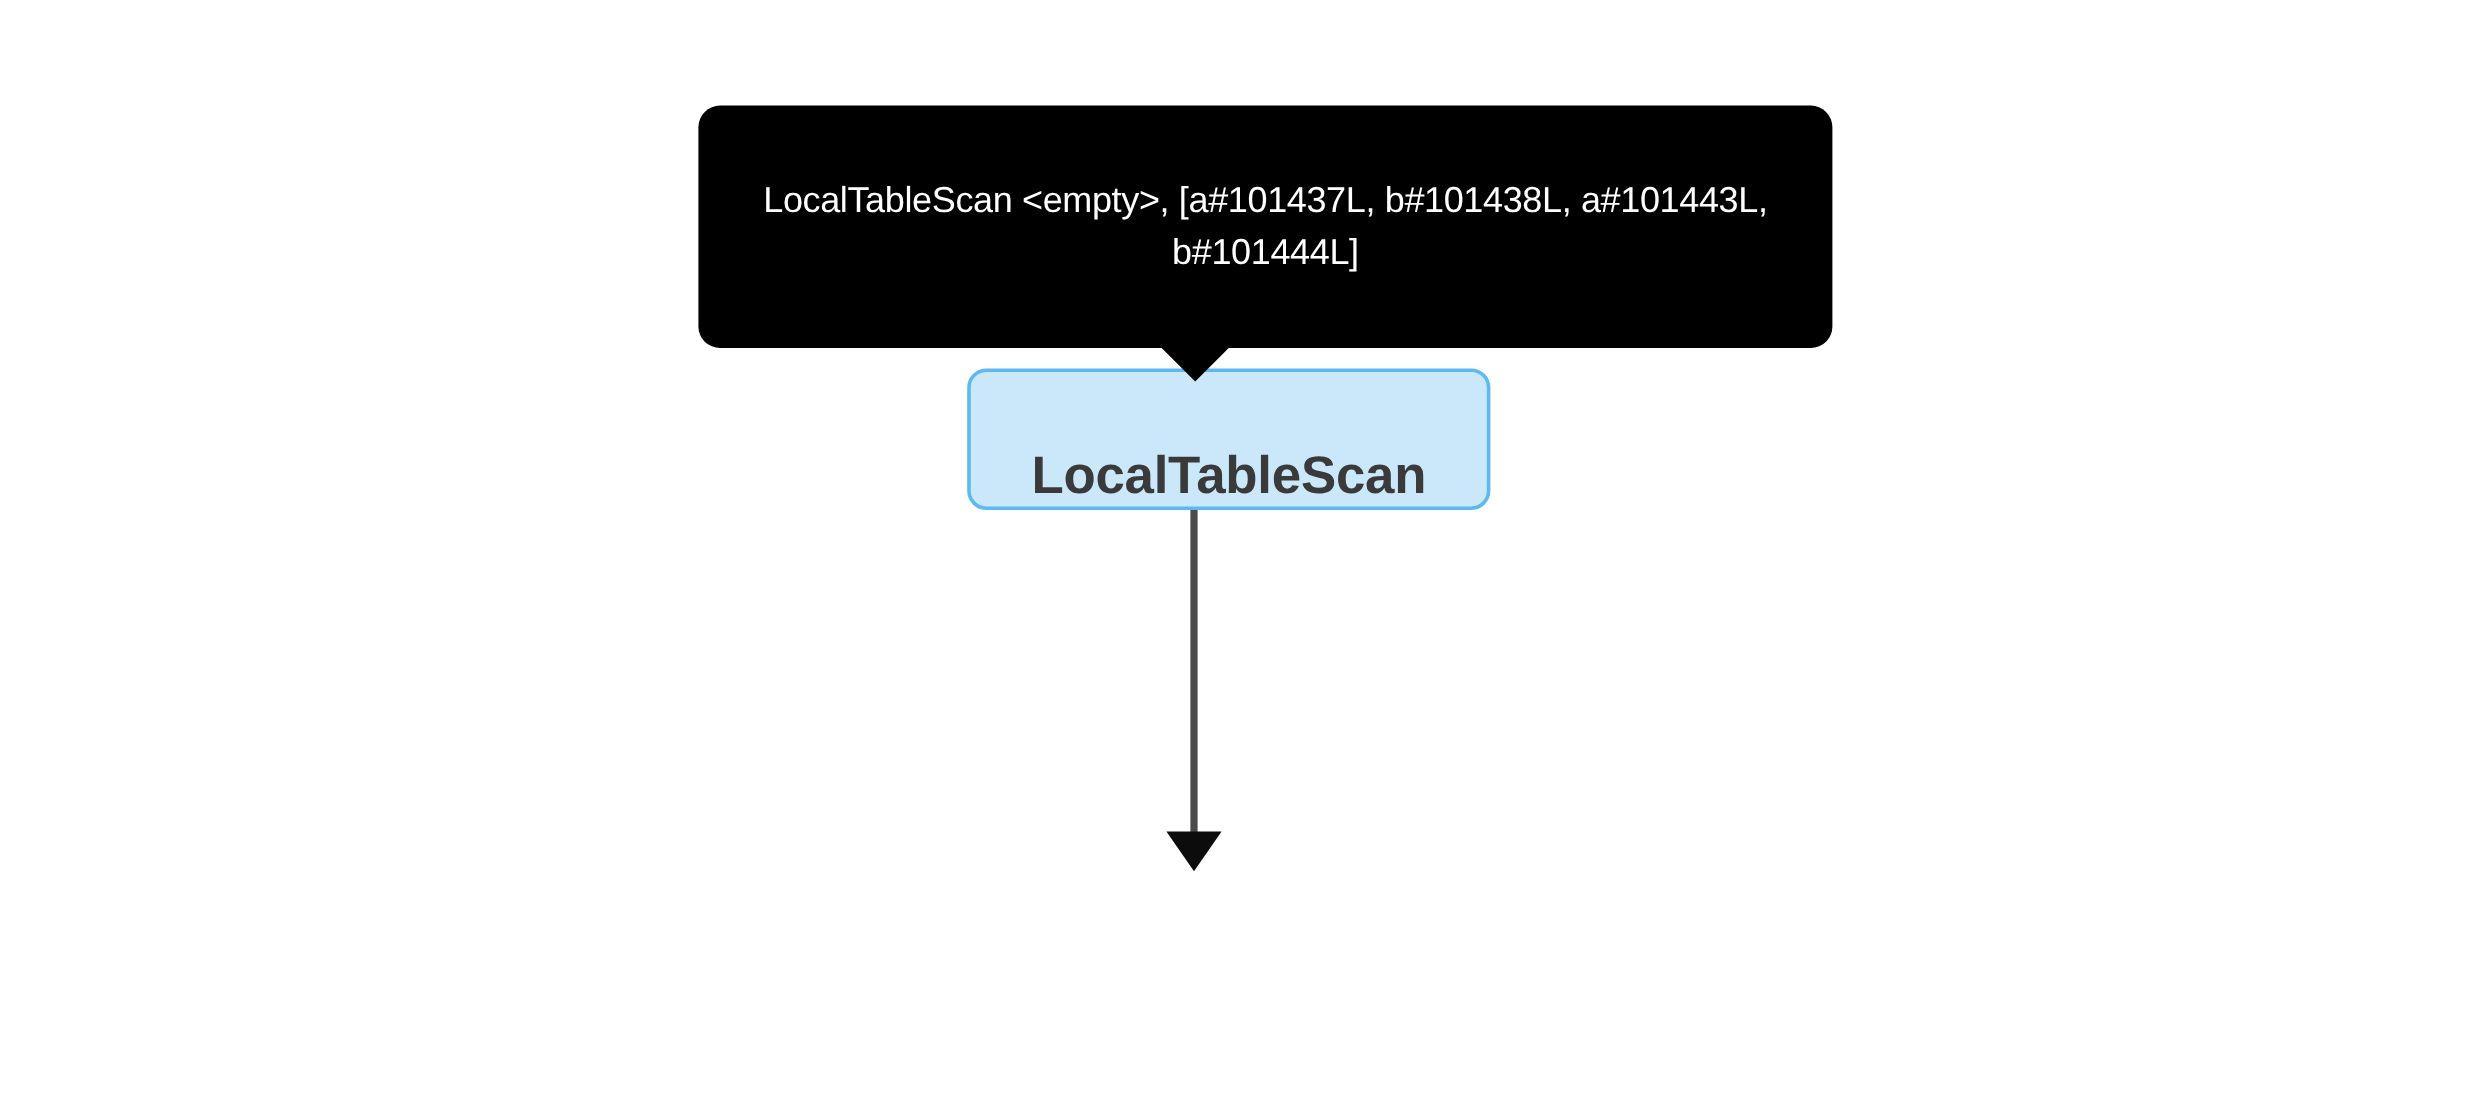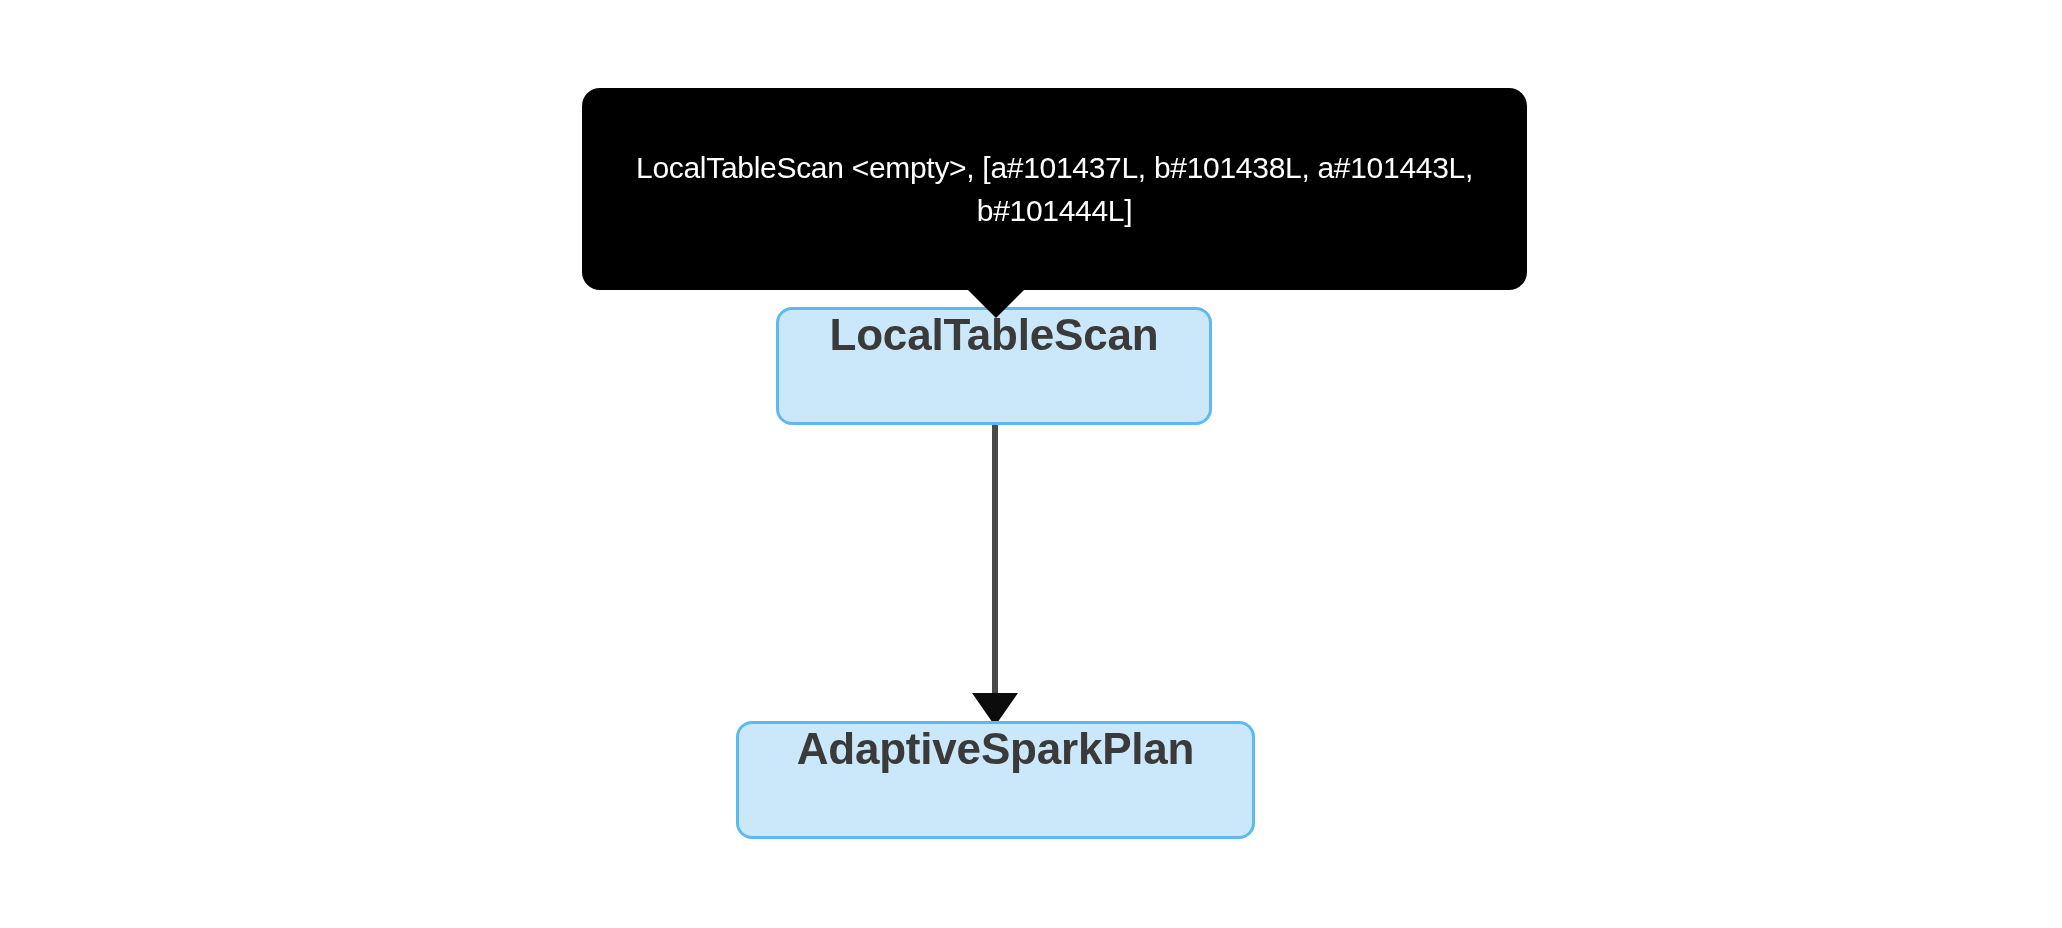--- a/index.html
+++ b/index.html
@@ -29,30 +29,31 @@
     width: 2062px;
     height: 928px;
     pointer-events: none;
   }
 
   
   .plan-node {
     position: absolute;
     box-sizing: border-box;
     display: flex;
-    align-items: flex-start;
+    align-items: flex-end;
     justify-content: center;
     background: #cbe8fb;
     border: 3px solid #5cb9f2;
     border-radius: 16px;
     color: #3a3a3a;
     font-weight: bold;
     letter-spacing: -0.2px;
     white-space: nowrap;
     cursor: pointer;
+    margin-left: 30px;
   }
   .plan-node .node-label {
     pointer-events: none;
   }
 
   #node-localtablescan {
     left: 776px;
     top: 307px;
     width: 436px;
     height: 118px;
@@ -113,22 +114,19 @@
     <g>
       <line x1="995" y1="425" x2="995" y2="697" stroke="#4a4a4a" stroke-width="6"></line>
       <polygon points="972,693 1018,693 995,726" fill="#0c0c0c"></polygon>
     </g>
   </svg>
 
   <div class="plan-node" id="node-localtablescan">
     <span class="node-label">LocalTableScan</span>
   </div>
 
-  <div class="plan-node" id="node-adaptivesparkplan">
-    <span class="node-label">AdaptiveSparkPlan</span>
-  </div>
 
   <div id="plan-tooltip">
     <span class="tooltip-text">LocalTableScan &lt;empty&gt;, [a#101437L, b#101438L, a#101443L, b#101444L]</span>
   </div>
   <div id="tooltip-pointer"></div>
 
 </div>
 
 </body></html>

